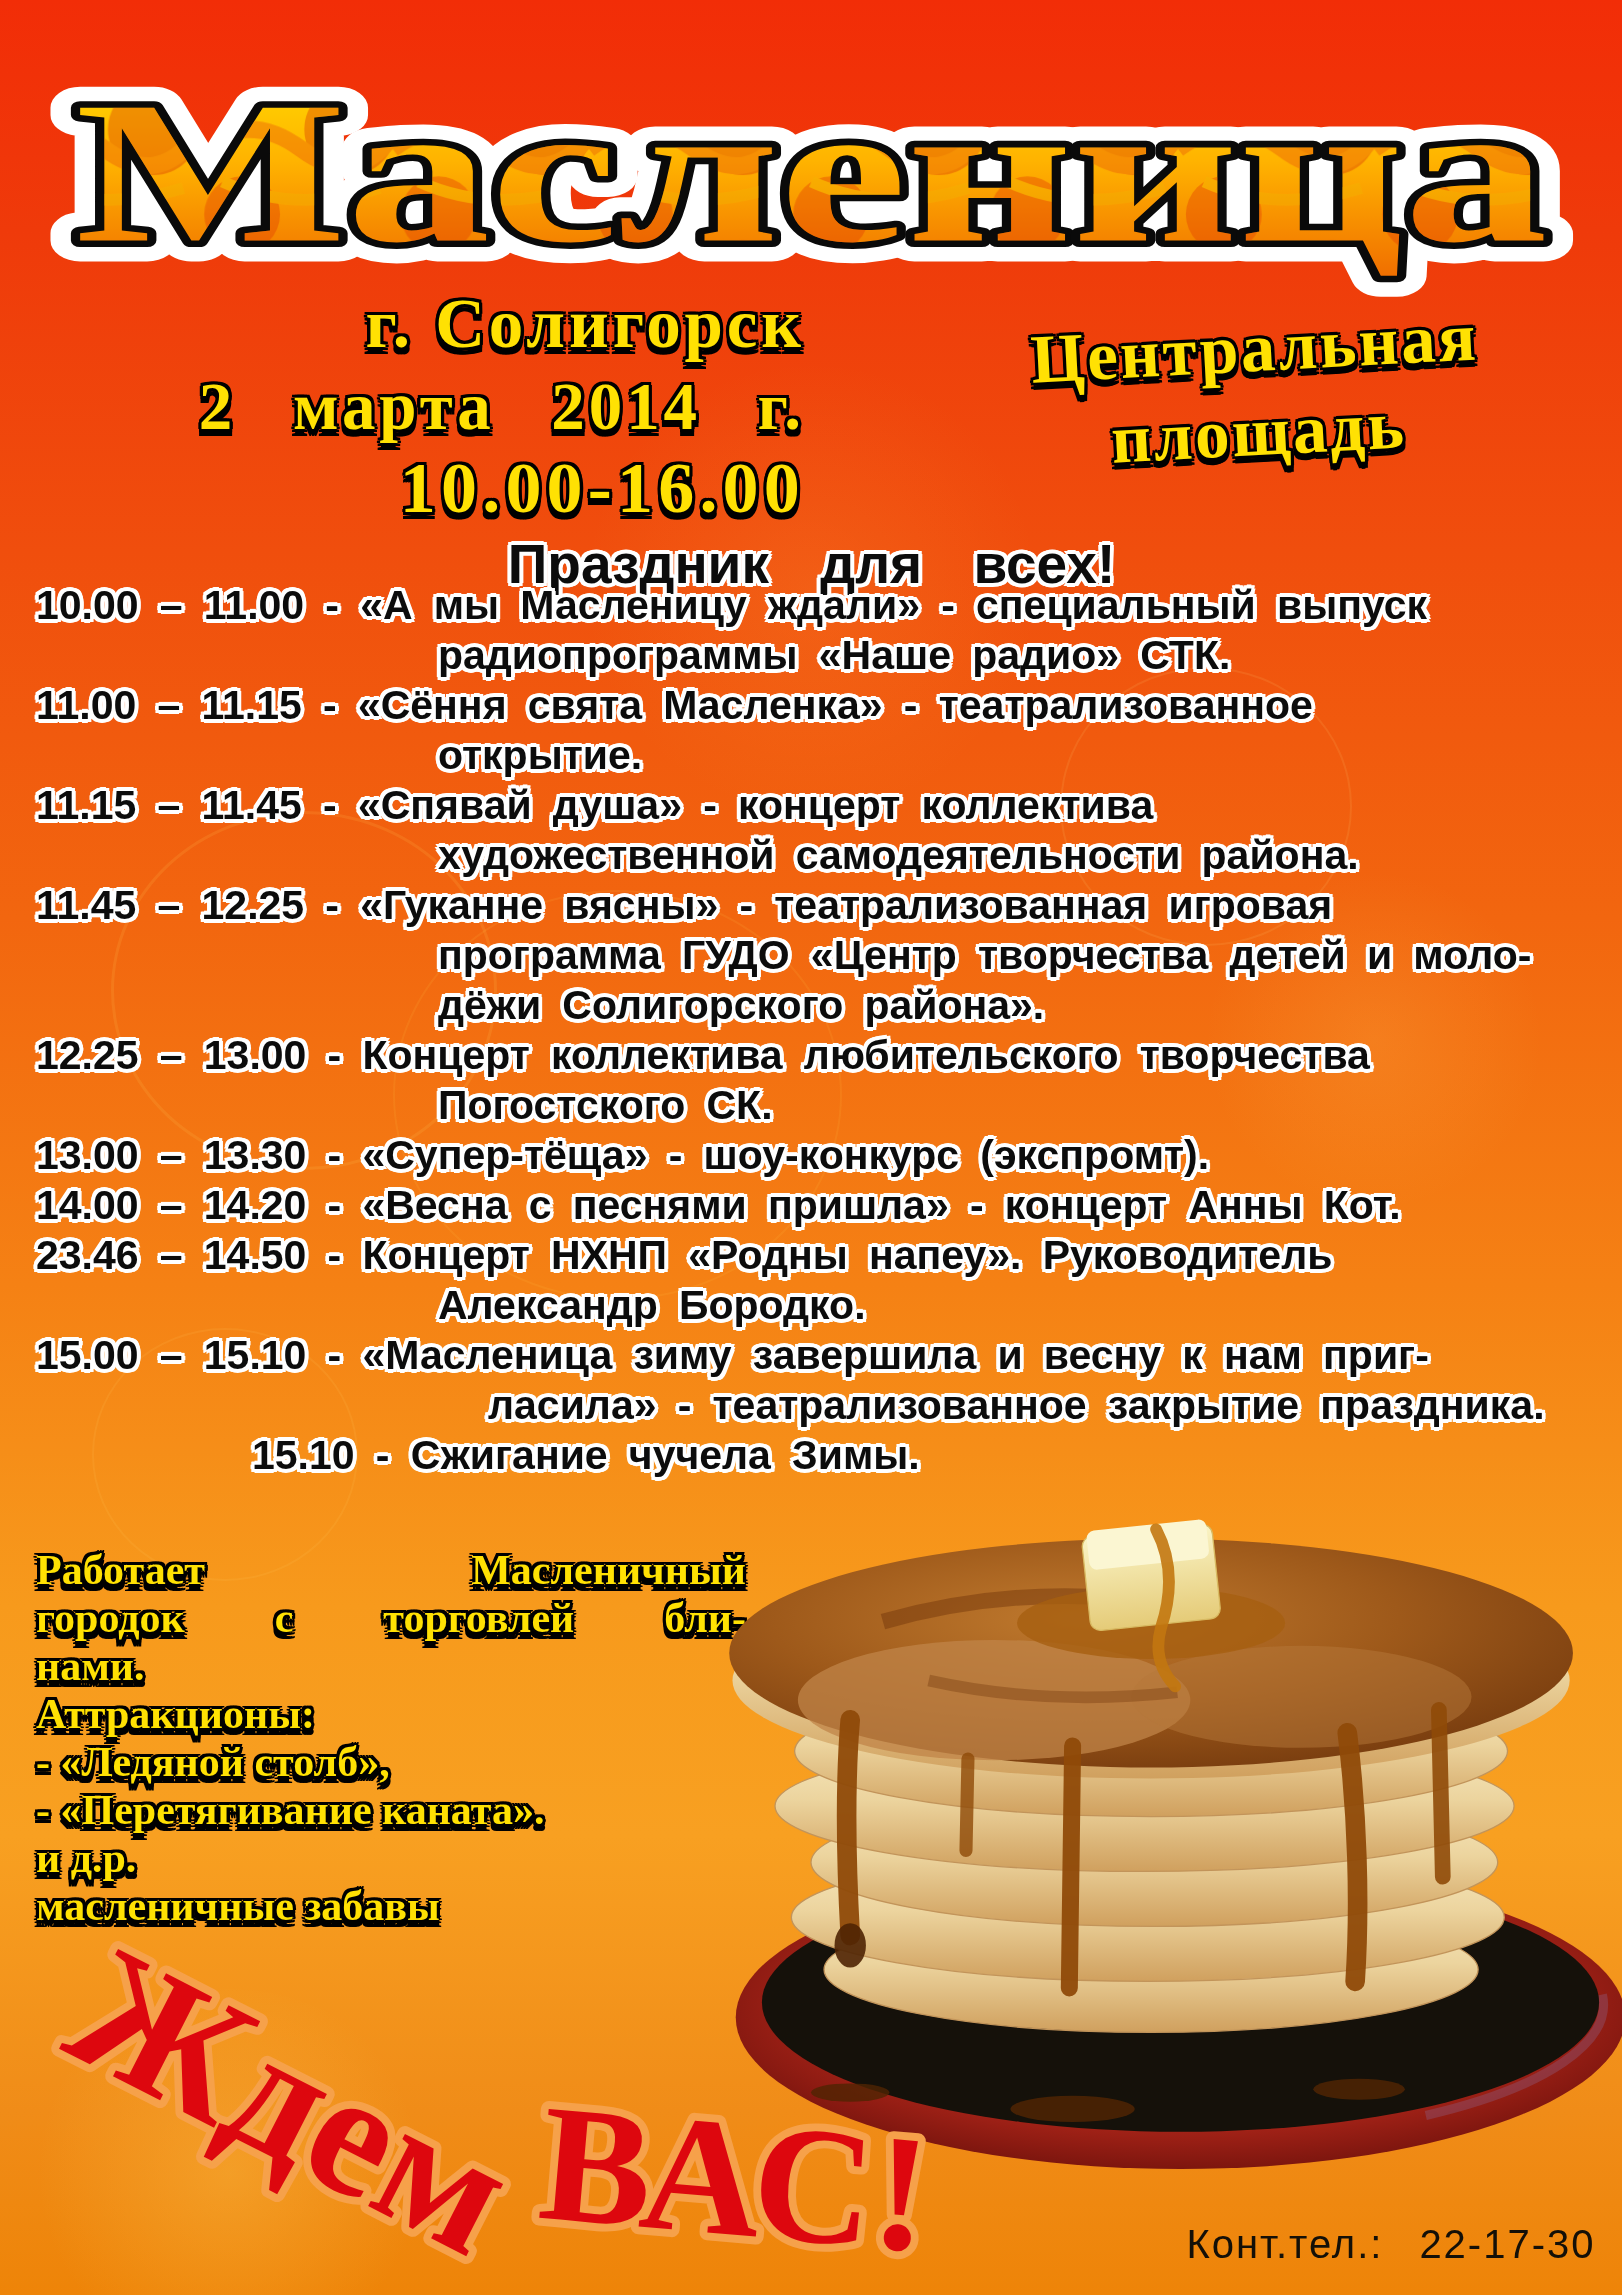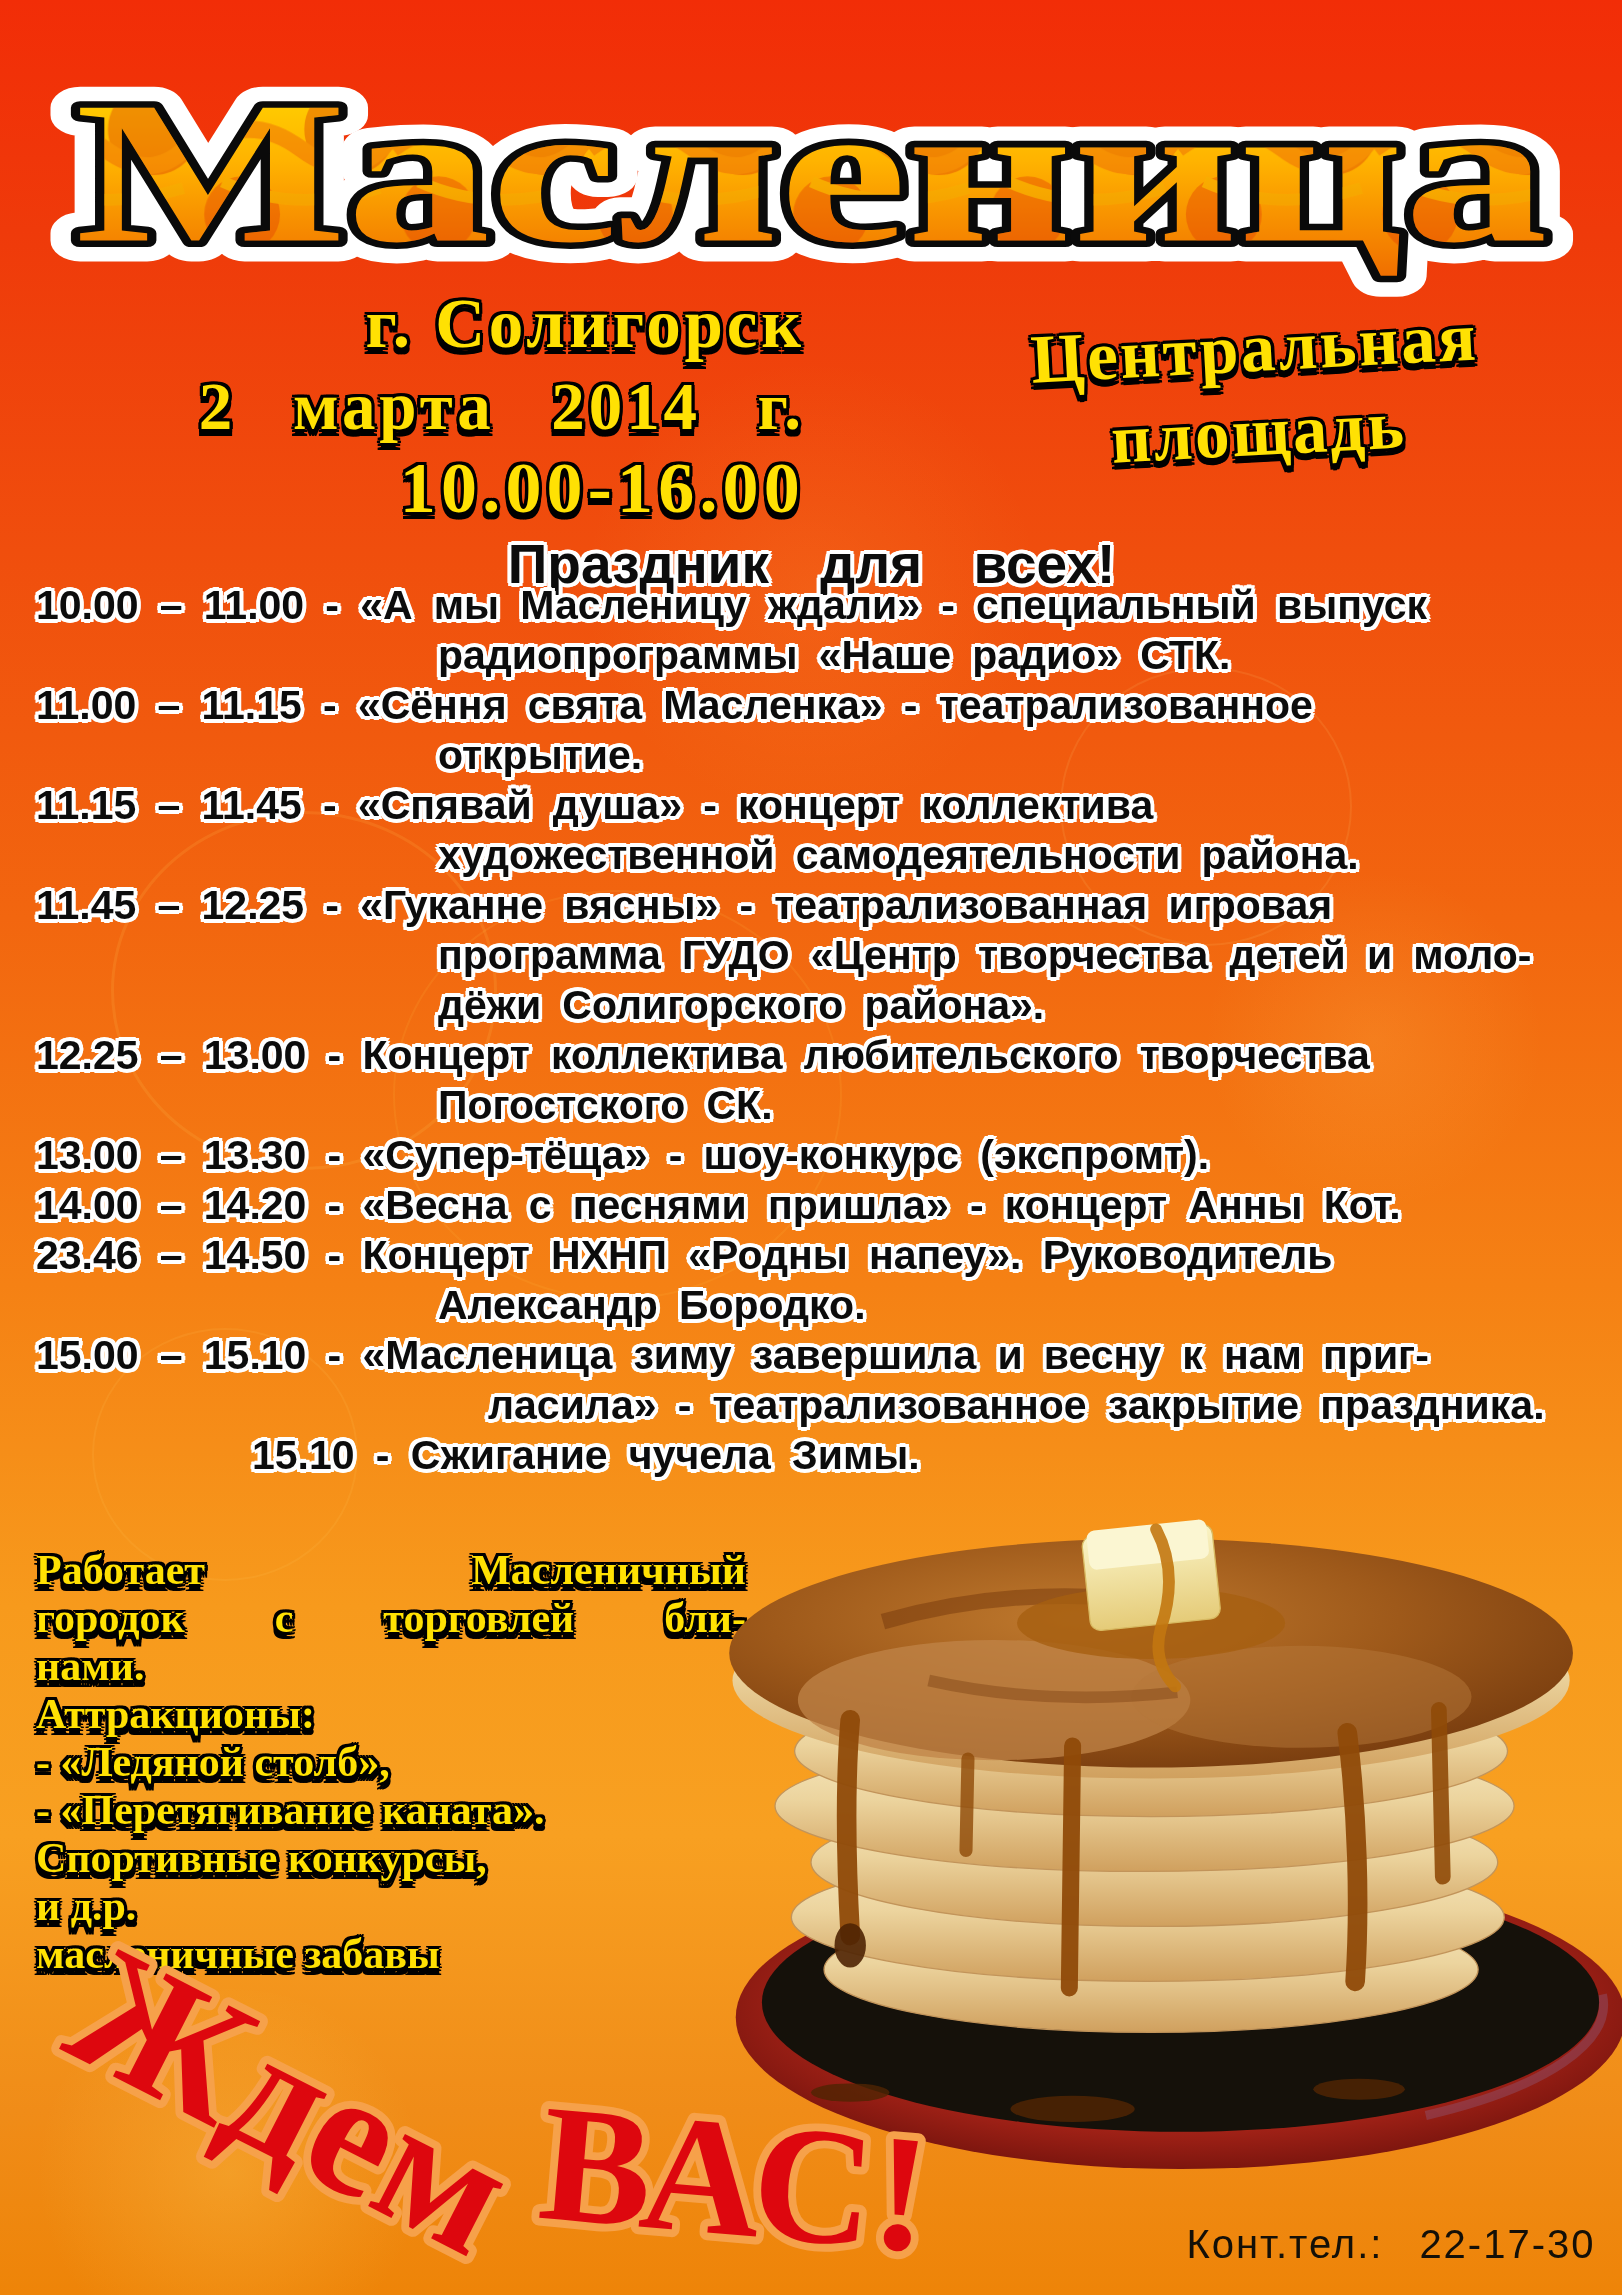--- a/index.html
+++ b/index.html
@@ -135,21 +135,20 @@
     <div class="sl white-outline ind-c">15.10 - Сжигание чучела Зимы.</div>
   </div>
 
   <div class="info-block">
     <div class="il yellow-serif jl">Работает Масленичный</div>
     <div class="il yellow-serif jl">городок с торговлей бли-</div>
     <div class="il yellow-serif">нами.</div>
     <div class="il yellow-serif">Аттракционы:</div>
     <div class="il yellow-serif">- «Ледяной столб»,</div>
     <div class="il yellow-serif">- «Перетягивание каната».</div>
-    <div class="il yellow-serif">Спортивные конкурсы,</div>
     <div class="il yellow-serif">и д.р.</div>
     <div class="il yellow-serif">масленичные забавы</div>
   </div>
 
   <svg class="pancakes" viewBox="0 0 1480 1100">
     <defs>
       <radialGradient id="rimGrad" cx="0.5" cy="0.45" r="0.6">
         <stop offset="0.7" stop-color="#a32217"></stop>
         <stop offset="1" stop-color="#6e110b"></stop>
       </radialGradient>

